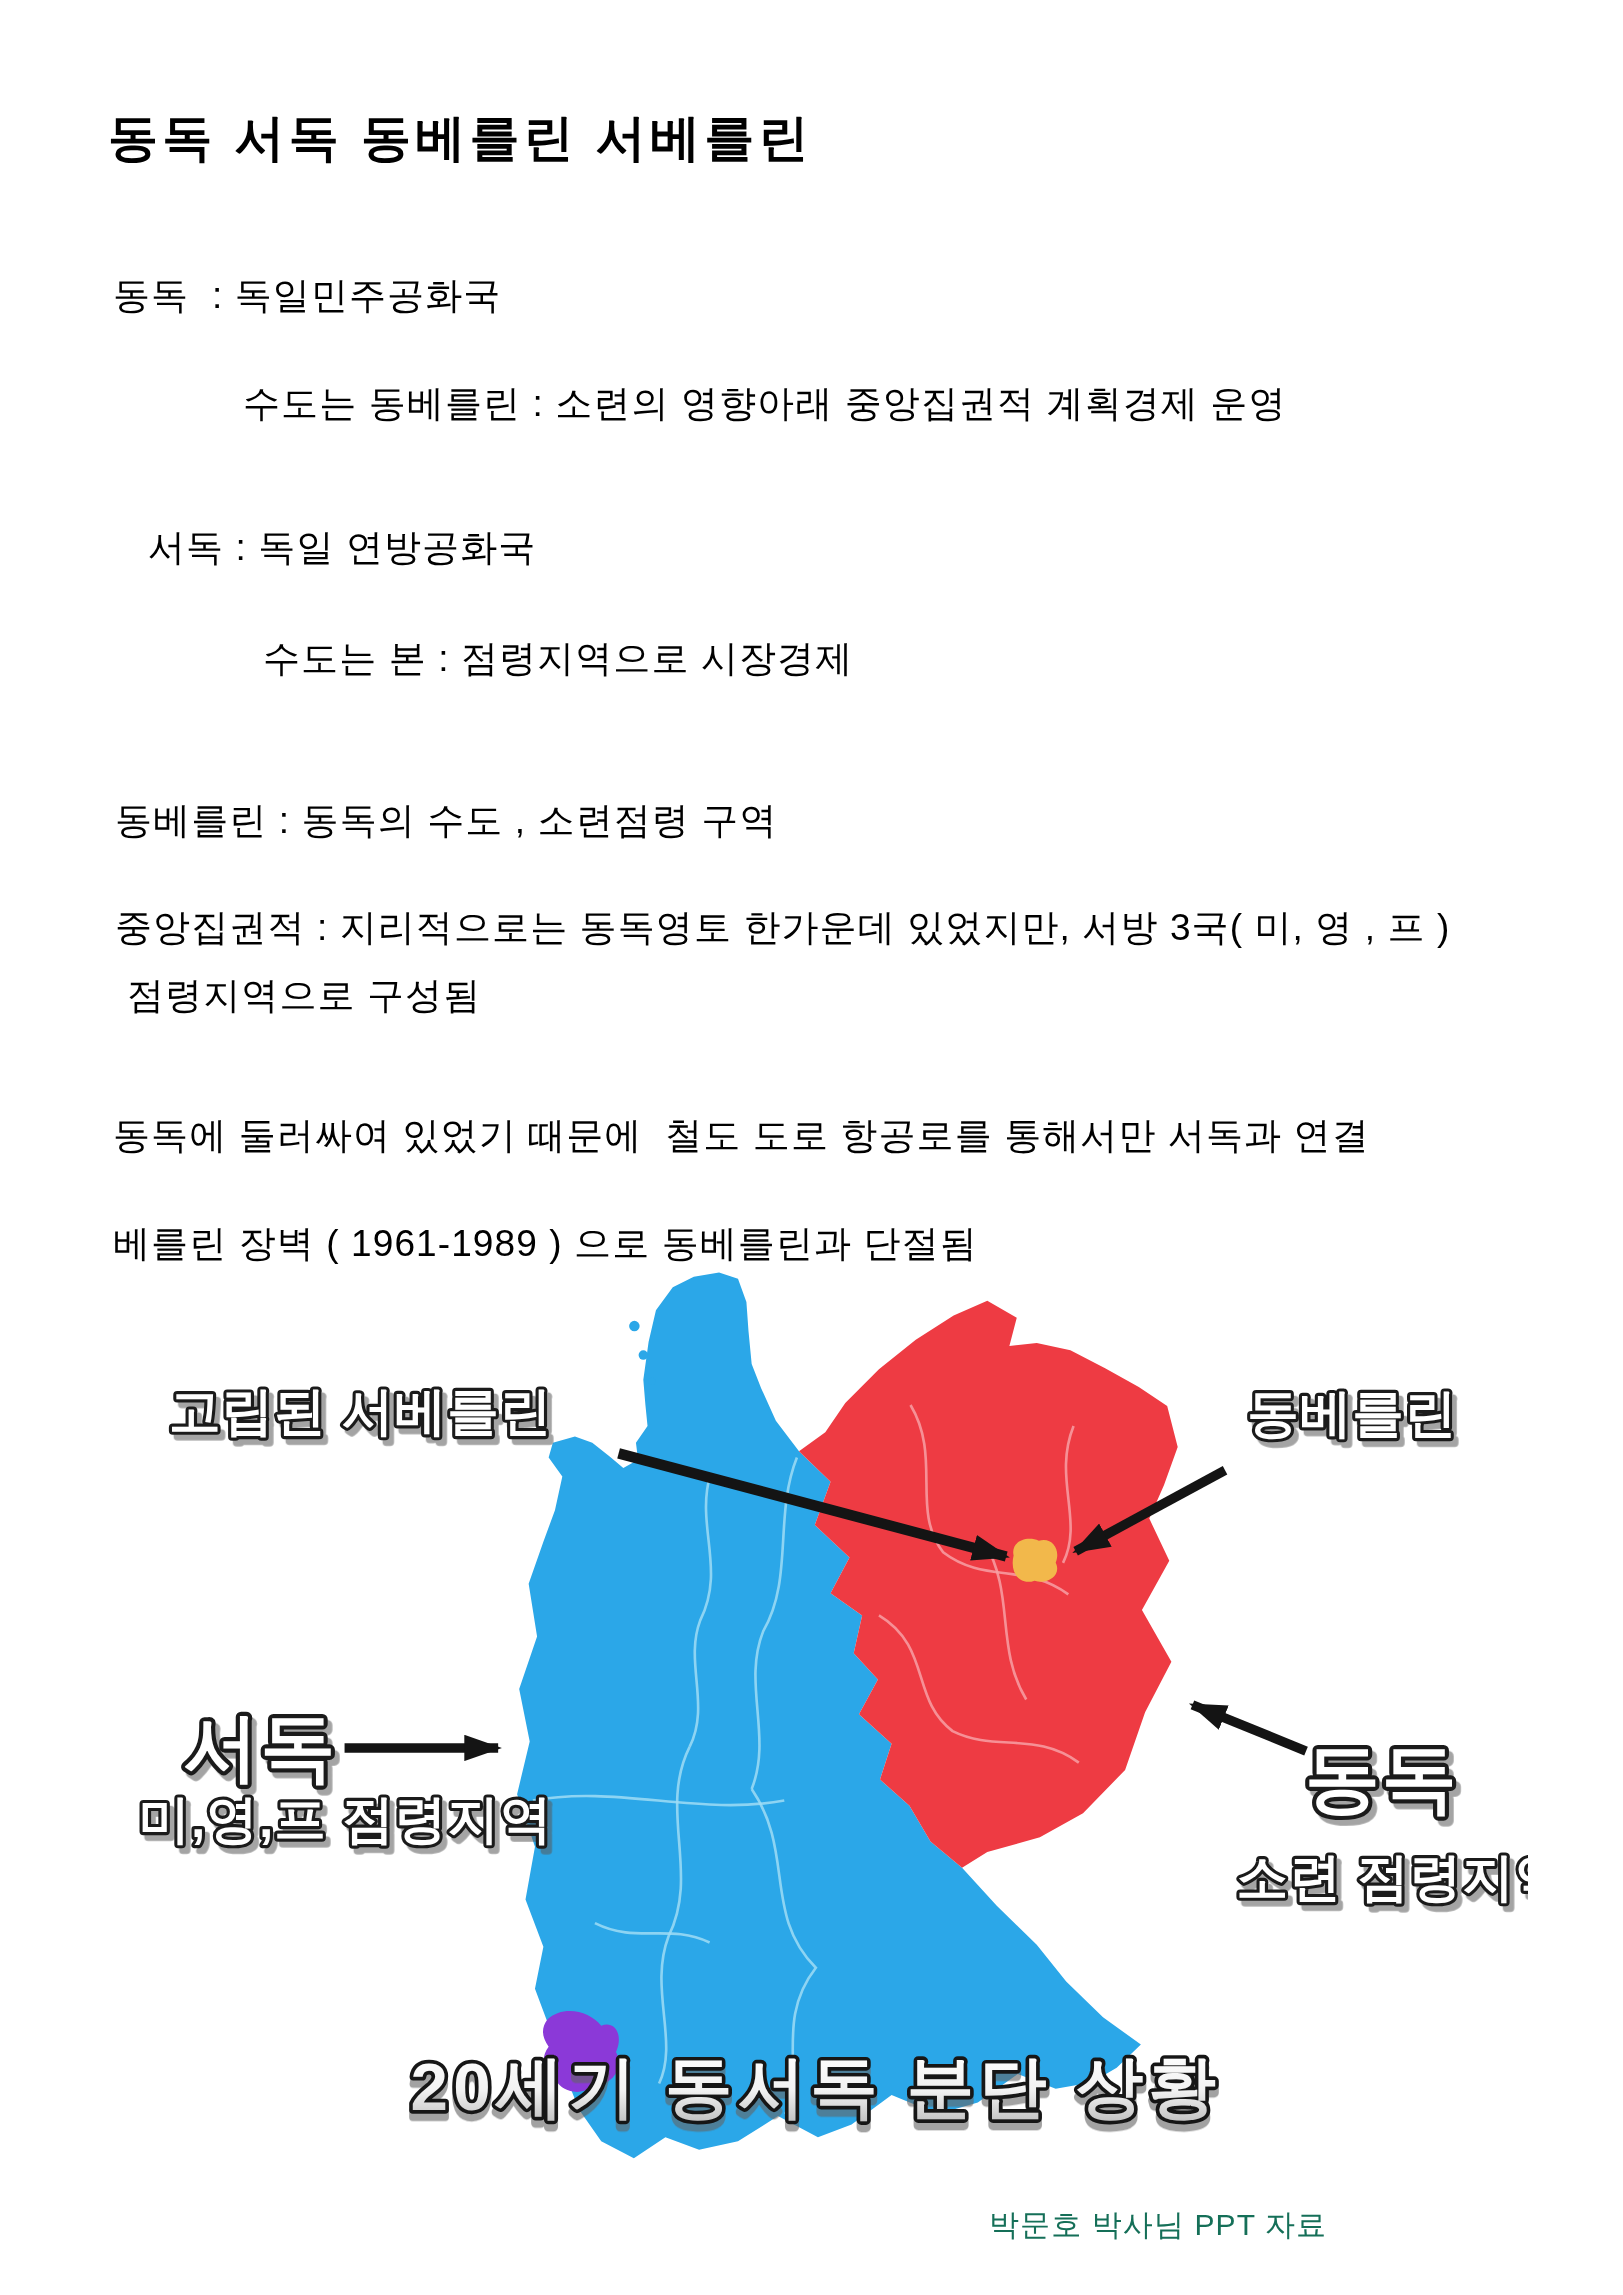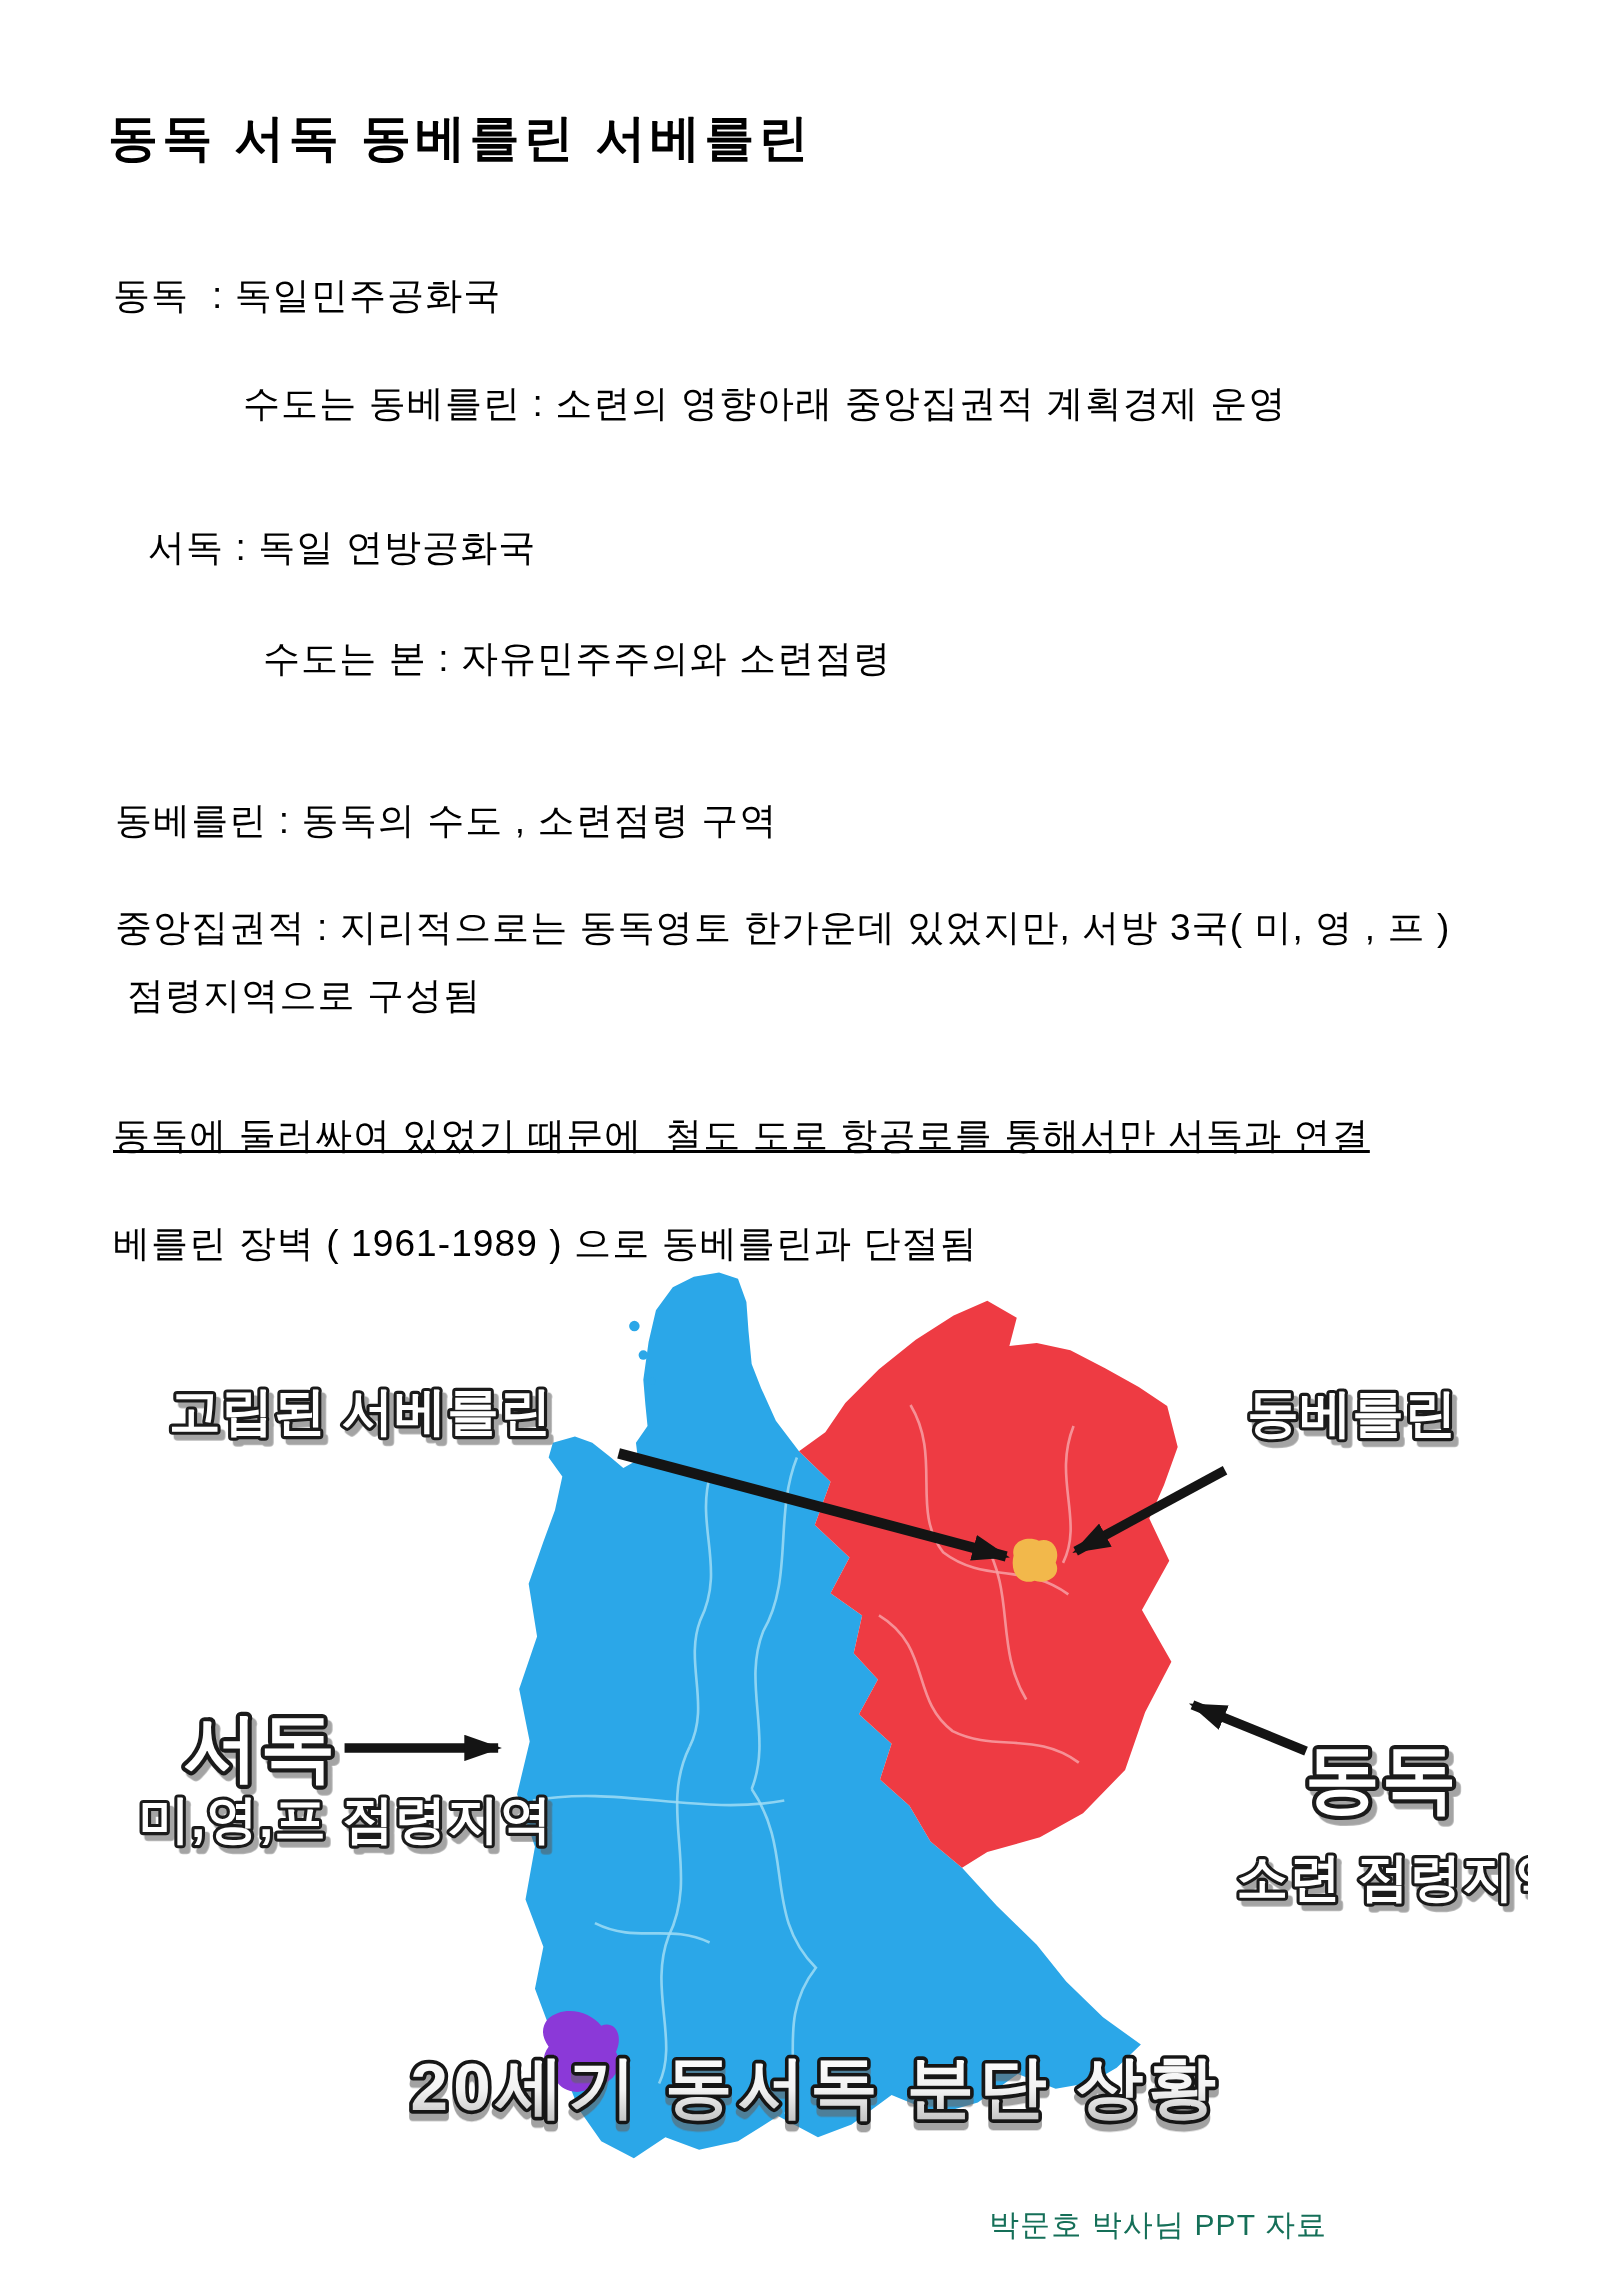--- a/index.html
+++ b/index.html
@@ -27,21 +27,21 @@
     white-space: pre;
     line-height: 1.2;
   }
   .p1 { left: 113px; top: 237px;  }
   .p2 { left: 243px; top: 345px;  }
   .p3 { left: 148px; top: 489px;  }
   .p4 { left: 263px; top: 600px; }
   .p5 { left: 115px; top: 762px; }
   .p6 { left: 115px; top: 869px; }
   .p7 { left: 127px; top: 937px; }
-  .p8 { left: 113px; top: 1077px; text-decoration: underline; }
+  .p8 { left: 113px; top: 1077px; }
   .p9 { left: 113px; top: 1185px; }
   .map-wrap {
     position: absolute;
     left: 90px; top: 1247px;
     width: 1438px; height: 944px;
   }
   svg { font-family: "Liberation Sans", sans-serif; }
   .map-label {
     font-weight: 700;
     fill: #ffffff;
@@ -78,21 +78,21 @@
 </head>
 <body>
 
 <div class="page">
 
   <h1 class="doc-title">동독 서독 동베를린 서베를린</h1>
 
   <p class="body-line p2">수도는 동베를린 : 소련의 영향아래 중앙집권적 계획경제 운영</p>
   <p class="body-line p1">동독  : 독일민주공화국</p>
   <p class="body-line p3">서독 : 독일 연방공화국</p>
-  <p class="body-line p4">수도는 본 : 자유민주주의와 소련점령</p>
+  <p class="body-line p4">수도는 본 : 점령지역으로 시장경제</p>
   <p class="body-line p5">동베를린 : 동독의 수도 , 소련점령 구역</p>
   <p class="body-line p6">중앙집권적 : 지리적으로는 동독영토 한가운데 있었지만, 서방 3국( 미, 영 , 프 )</p>
   <p class="body-line p7">점령지역으로 구성됨</p>
   <p class="body-line p8">동독에 둘러싸여 있었기 때문에  철도 도로 항공로를 통해서만 서독과 연결</p>
   <p class="body-line p9">베를린 장벽 ( 1961-1989 ) 으로 동베를린과 단절됨</p>
 
   <div class="map-wrap">
     <svg width="1438" height="944" viewBox="0 0 2734 1794">
       <defs>
         <linearGradient id="silverGrad" x1="0" y1="0" x2="0" y2="1">

